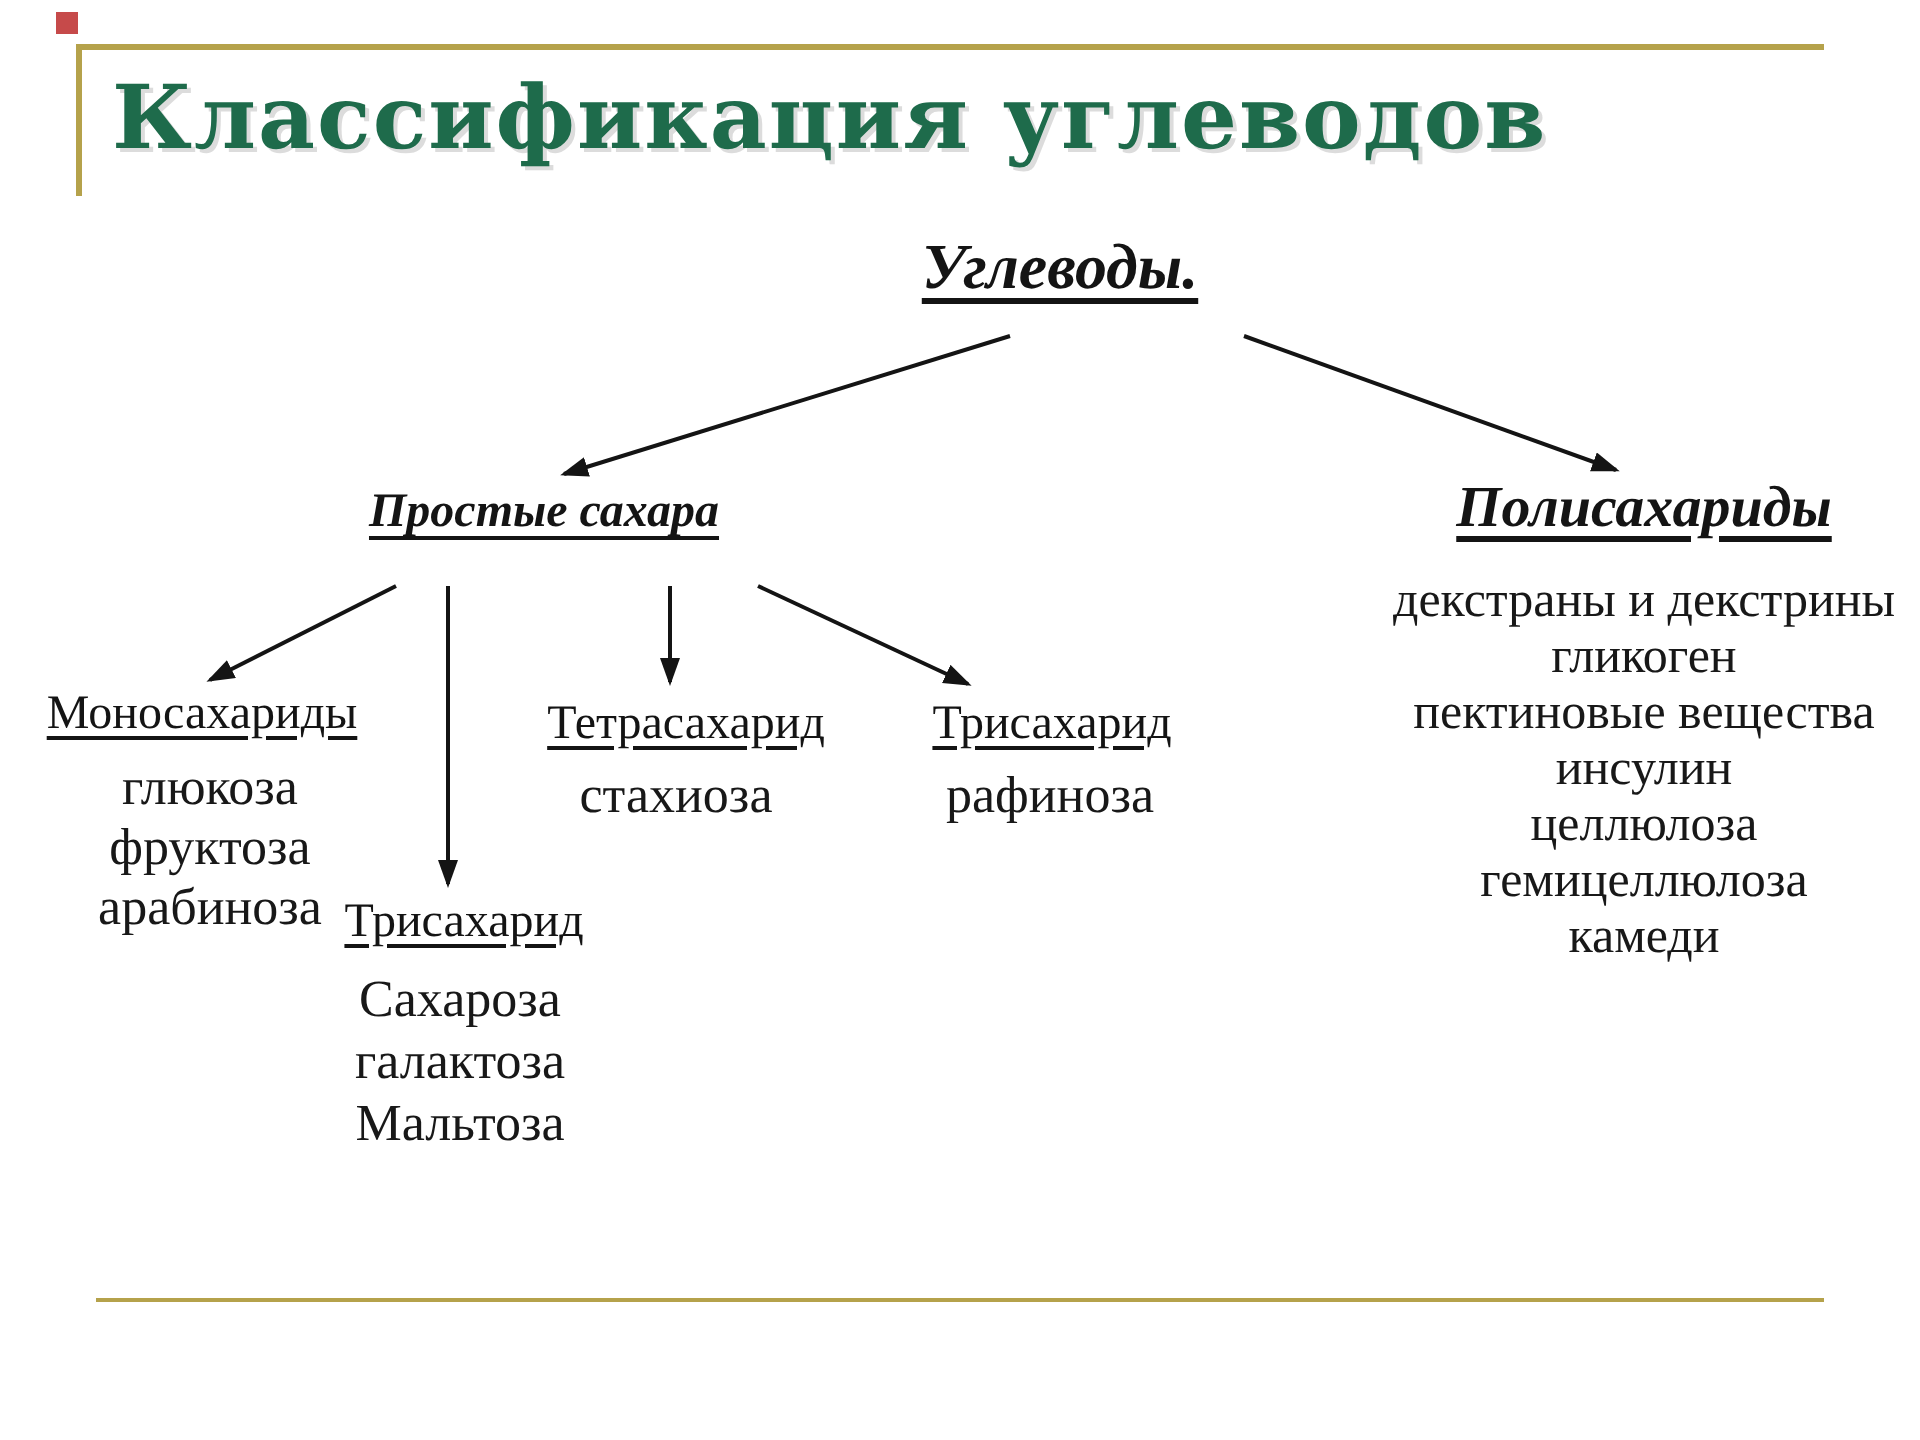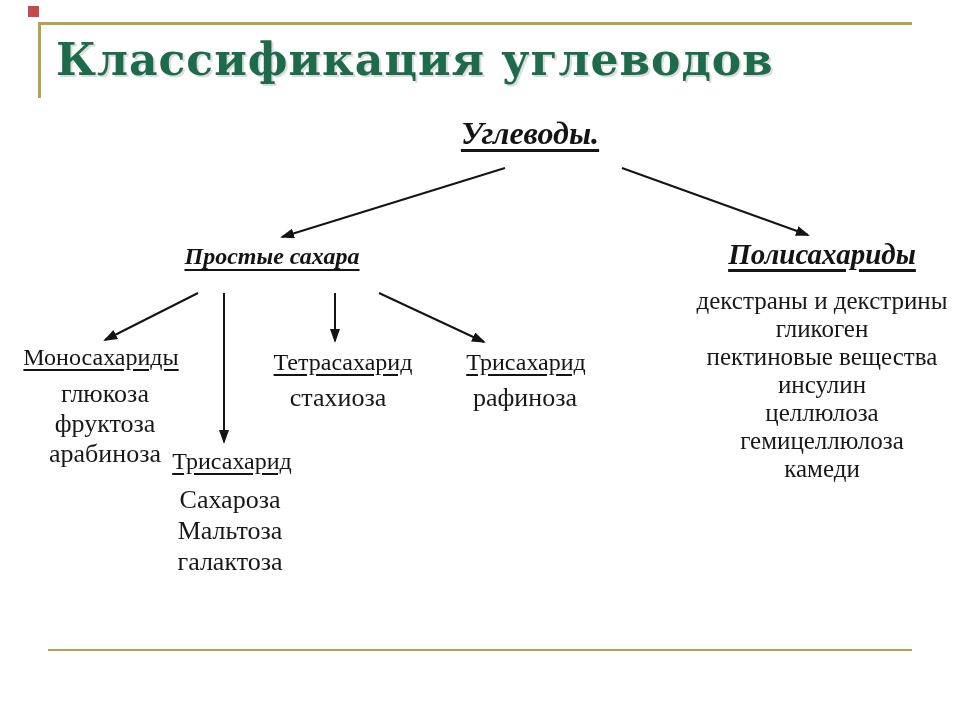--- a/index.html
+++ b/index.html
@@ -137,22 +137,22 @@
   <div class="node node-sub" style="left:101px; top:344px;">Моносахариды</div>
   <div class="node-items items-mono" style="left:105px; top:379px;">
     <span class="item">глюкоза</span>
     <span class="item">фруктоза</span>
     <span class="item">арабиноза</span>
   </div>
 
   <div class="node node-sub" style="left:232px; top:448px;">Трисахарид</div>
   <div class="node-items items-di" style="left:230px; top:484px;">
     <span class="item">Сахароза</span>
+    <span class="item">галактоза</span>
     <span class="item">Мальтоза</span>
-    <span class="item">галактоза</span>
   </div>
 
   <div class="node node-sub" style="left:343px; top:349px;">Тетрасахарид</div>
   <div class="node-items items-one" style="left:338px; top:384px;">
     <span class="item">стахиоза</span>
   </div>
 
   <div class="node node-sub" style="left:526px; top:349px;">Трисахарид</div>
   <div class="node-items items-one" style="left:525px; top:384px;">
     <span class="item">рафиноза</span>

